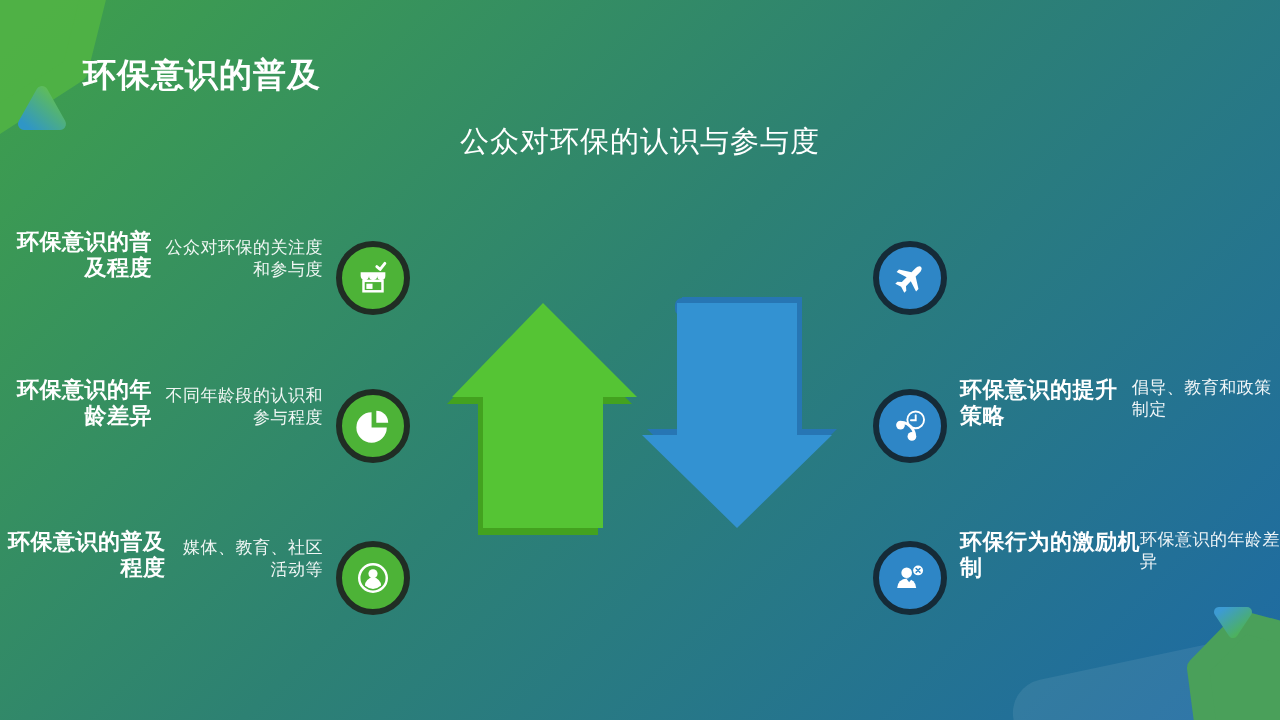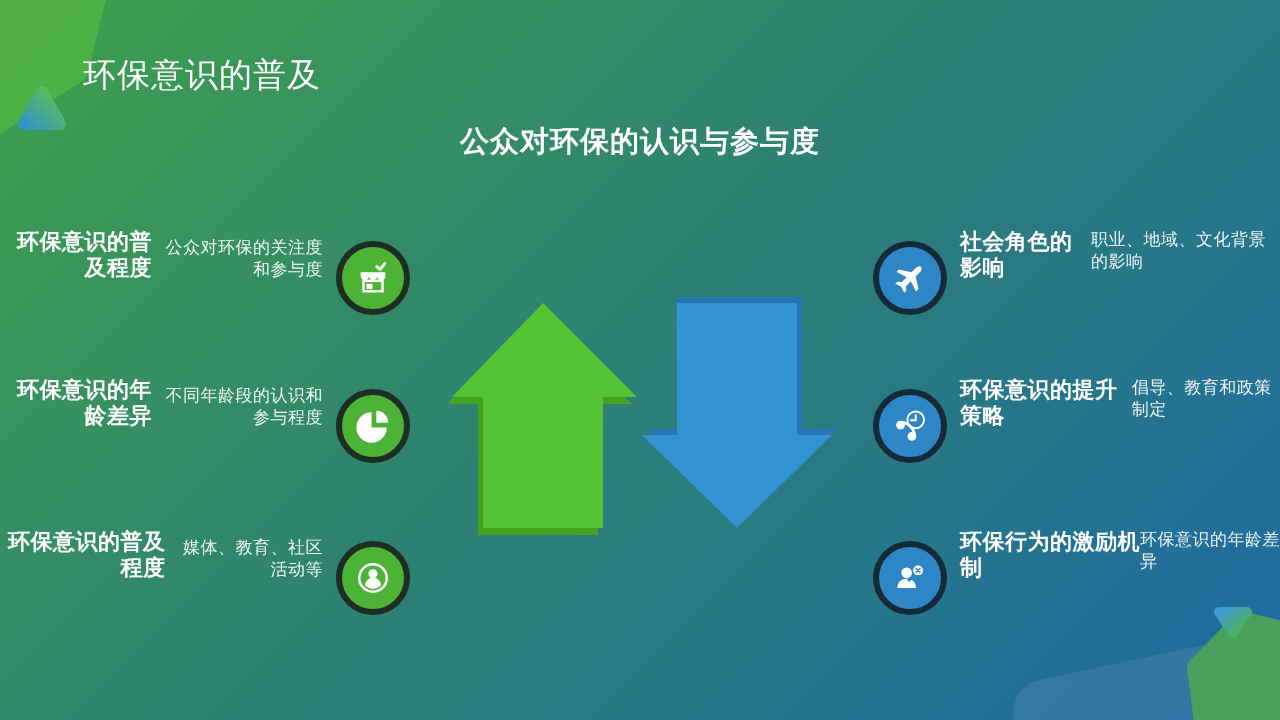--- a/index.html
+++ b/index.html
@@ -1,24 +1,24 @@
 <!DOCTYPE html>
 <html><head>
 <meta charset="utf-8">
 <style>
   html,body{margin:0;padding:0;}
   body{width:1280px;height:720px;font-family:"Liberation Sans","DejaVu Sans",sans-serif;}
   .slide{position:relative;width:1280px;height:720px;overflow:hidden;
          background:linear-gradient(135deg,#3fa04b 0%,#2d8173 48%,#1e6aa5 100%);}
   .bg-decor{position:absolute;inset:0;pointer-events:none;}
 
-  .main-title{position:absolute;left:83px;top:53px;font-size:33px;font-weight:400;
+  .main-title{position:absolute;left:83px;top:53px;font-size:33px;font-weight:700;
               color:#ffffff;letter-spacing:1px;}
   .subtitle{position:absolute;top:122px;left:0;width:100%;text-align:center;
-            font-size:29px;font-weight:700;color:#ffffff;letter-spacing:1px;}
+            font-size:29px;font-weight:400;color:#ffffff;letter-spacing:1px;}
 
   .item{position:absolute;display:flex;align-items:flex-start;gap:13px;}
   .item.left{right:870px;}
   .item.right{left:873px;}
   .txt{display:flex;flex-direction:row;}
   .item.left .txt{text-align:right;align-items:flex-end;}
   .item.right .txt{text-align:left;align-items:flex-start;}
   .item-title{font-size:22px;font-weight:800;color:#ffffff;line-height:26px;letter-spacing:0.5px;}
   .item-desc{font-size:17px;color:rgba(255,255,255,0.93);line-height:22px;letter-spacing:0.5px;}
 
@@ -118,24 +118,20 @@
   </div>
 
   <div class="item right" style="top:229px">
     <div class="badge blue">
       <svg width="38" height="38" viewBox="0 0 40 40">
         <g transform="rotate(45 20 20)" fill="#fff">
           <path d="M20 3.5 c1.9 0 3.1 2.6 3.1 5.2 v6 l11.4 7.2 v3.6 l-11.4 -3.6 v7.2 l3.6 3.1 v3 l-6.7 -2 -6.7 2 v-3 l3.6 -3.1 v-7.2 l-11.4 3.6 v-3.6 l11.4 -7.2 v-6 c0 -2.6 1.2 -5.2 3.1 -5.2 z"></path>
         </g>
       </svg>
     </div>
-    <div class="txt">
-      <div class="item-title">社会角色的影响</div>
-      <div class="item-desc">职业、地域、文化背景的影响</div>
-    </div>
   </div>
 
   <div class="item right" style="top:377px">
     <div class="badge blue">
       <svg width="38" height="38" viewBox="0 0 40 40">
         <circle cx="26" cy="13.5" r="8.8" stroke="#fff" stroke-width="2" fill="none"></circle>
         <path d="M26 8.5 v5.5 h-5" stroke="#fff" stroke-width="2" fill="none" stroke-linecap="round"></path>
         <g transform="rotate(45 16 25)" fill="#fff">
           <circle cx="7.5" cy="25" r="4.6"></circle>
           <circle cx="24.5" cy="25" r="4.6"></circle>

